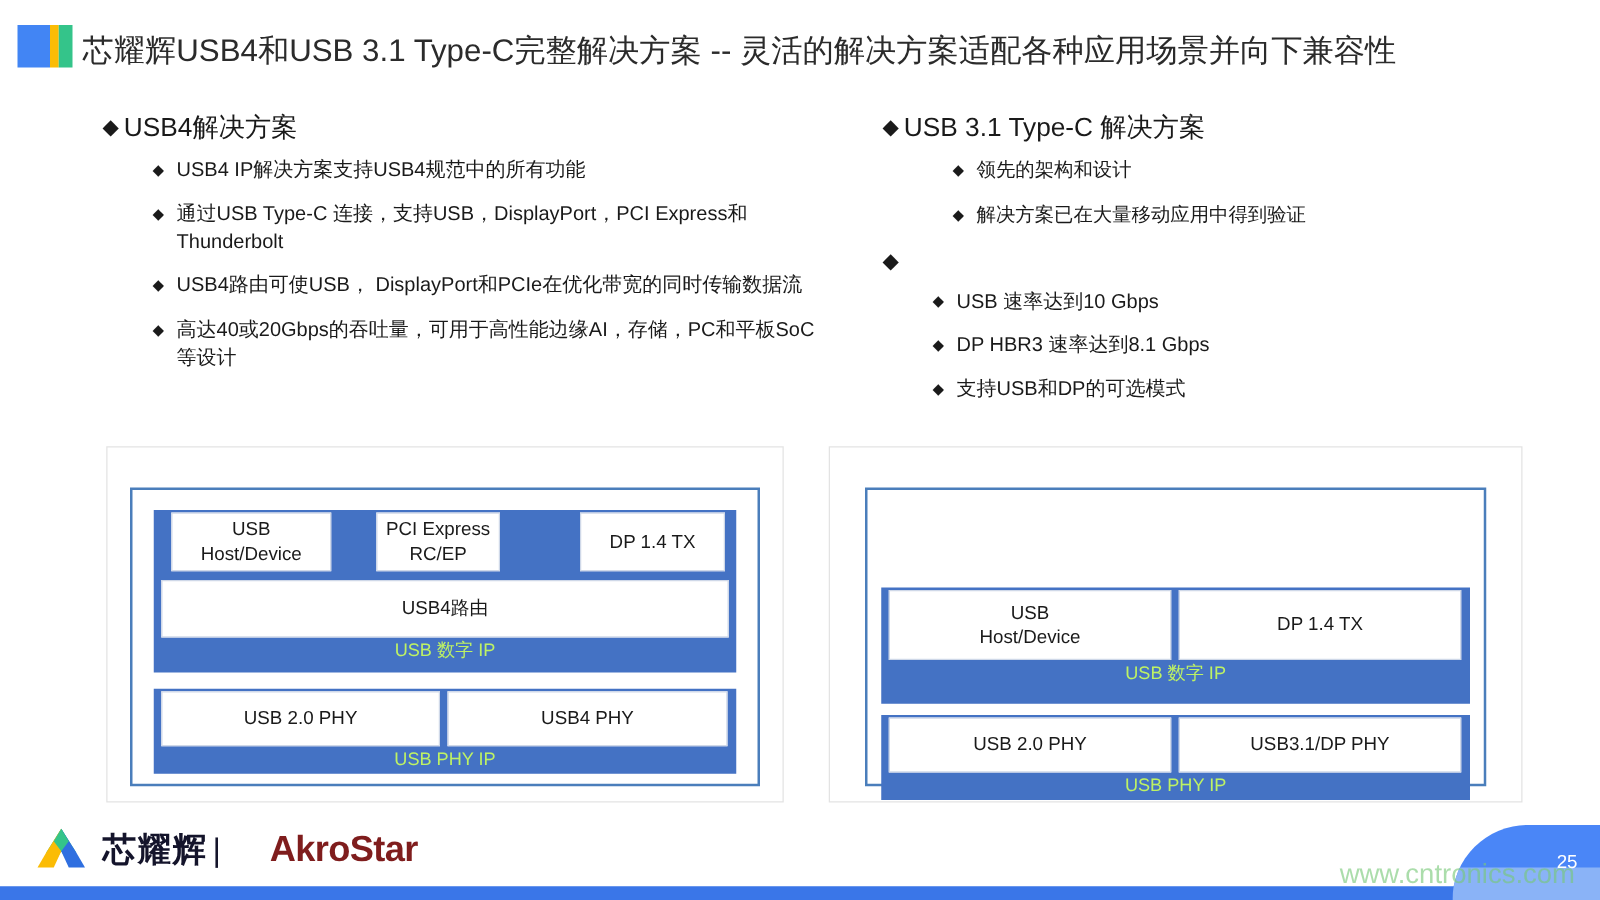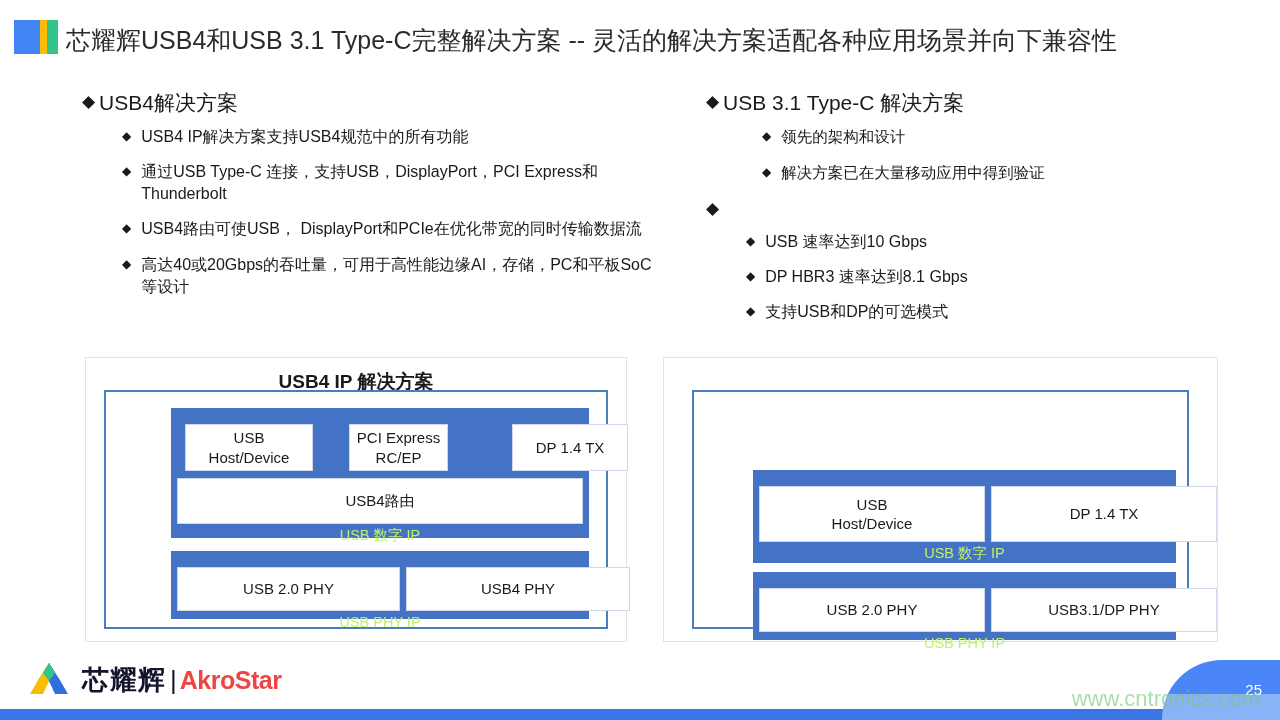--- a/index.html
+++ b/index.html
@@ -102,23 +102,22 @@
     border: 2px solid #4a7ebb;
     box-sizing: border-box;
     background: #fff;
   }
   .diagram.left  .inner-frame { left: 18px; top: 32px; right: 18px; bottom: 12px; }
   .diagram.right .inner-frame { left: 28px; top: 32px; right: 28px; bottom: 12px; }
 
   .blue-group {
     background: #4472C4;
     box-sizing: border-box;
-    padding: 16px 6px 0 6px;
+    padding: 2px 6px 0 6px;
     position: relative;
-    margin-left: 48px;
   }
   .blue-label {
     color: #bef264;
     font-size: 14.5px;
     text-align: center;
     padding: 4px 0 5px 0;
     line-height: 1.1;
   }
   .white-row { display: flex; }
   .white-box {
@@ -180,24 +179,25 @@
     color: #14142b;
     letter-spacing: 1px;
   }
   .logo-sep {
     color: #14142b;
     font-size: 26px;
     margin: 0 3px 0 4px;
     font-weight: 300;
   }
   .logo-en {
-    font-size: 25px;
+    font-size: 29px;
     font-weight: bold;
-    color: #ef4444;
+    color: #7f1d1d;
     letter-spacing: -0.5px;
+    margin-left: 36px;
   }
 
   .bottom-bar {
     position: absolute;
     left: 0; bottom: 0;
     width: 1320px;
     height: 11px;
     background: #3A76E8;
   }
   .corner-fan {
@@ -296,21 +296,20 @@
     <span class="dia">◆</span>
     <span>DP HBR3 速率达到8.1 Gbps</span>
   </div>
   <div class="lvl2">
     <span class="dia">◆</span>
     <span>支持USB和DP的可选模式</span>
   </div>
 </div>
 
 <div class="diagram left">
-  <div class="diagram-title">USB4 IP 解决方案</div>
   <div class="inner-frame">
 
     <div class="blue-group L-top">
       <div class="L-row1">
         <div class="white-box L-b1">USB<br>Host/Device</div>
         <div class="white-box L-b2">PCI Express<br>RC/EP</div>
         <div class="white-box L-b3">DP 1.4 TX</div>
       </div>
       <div class="L-row2">
         <div class="white-box">USB4路由</div>

